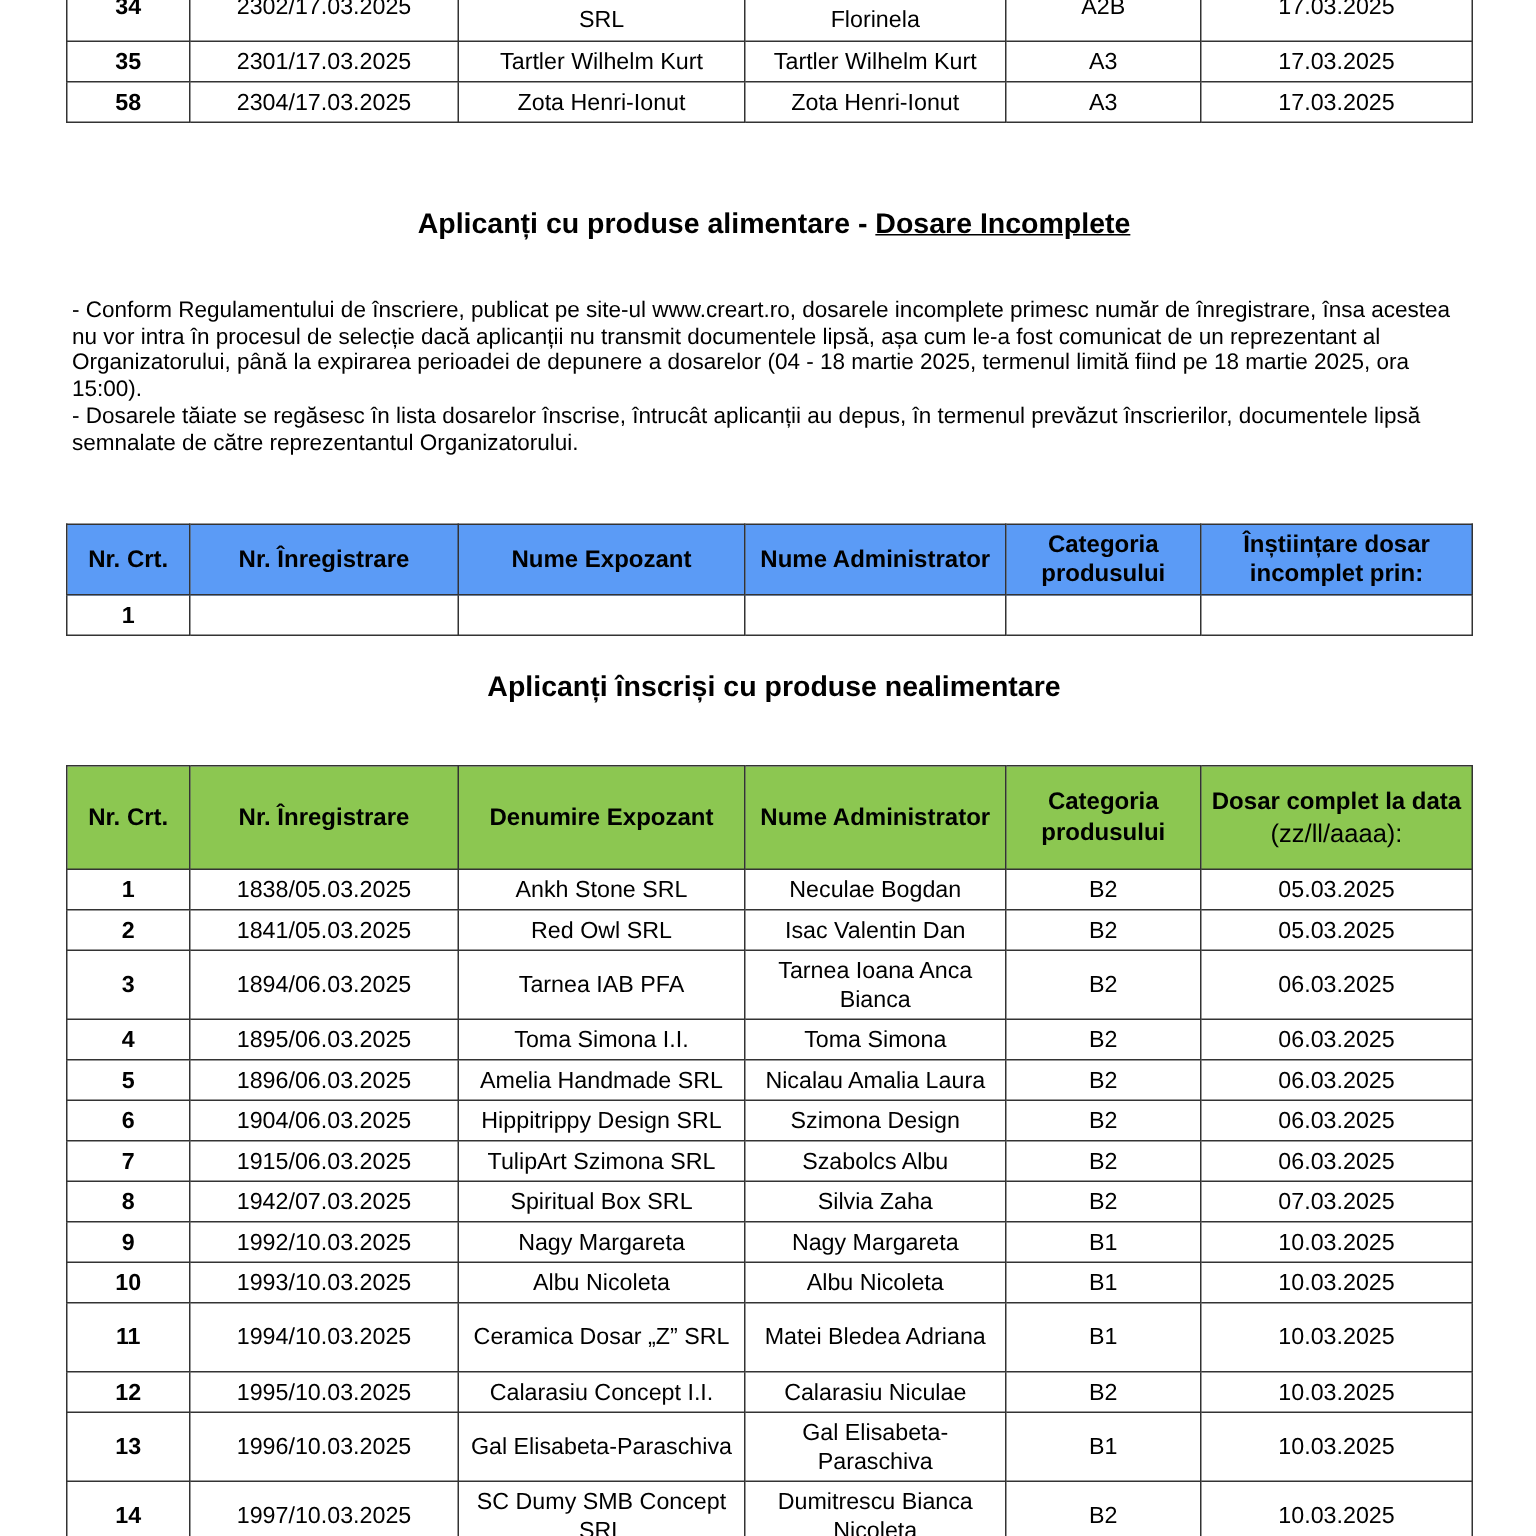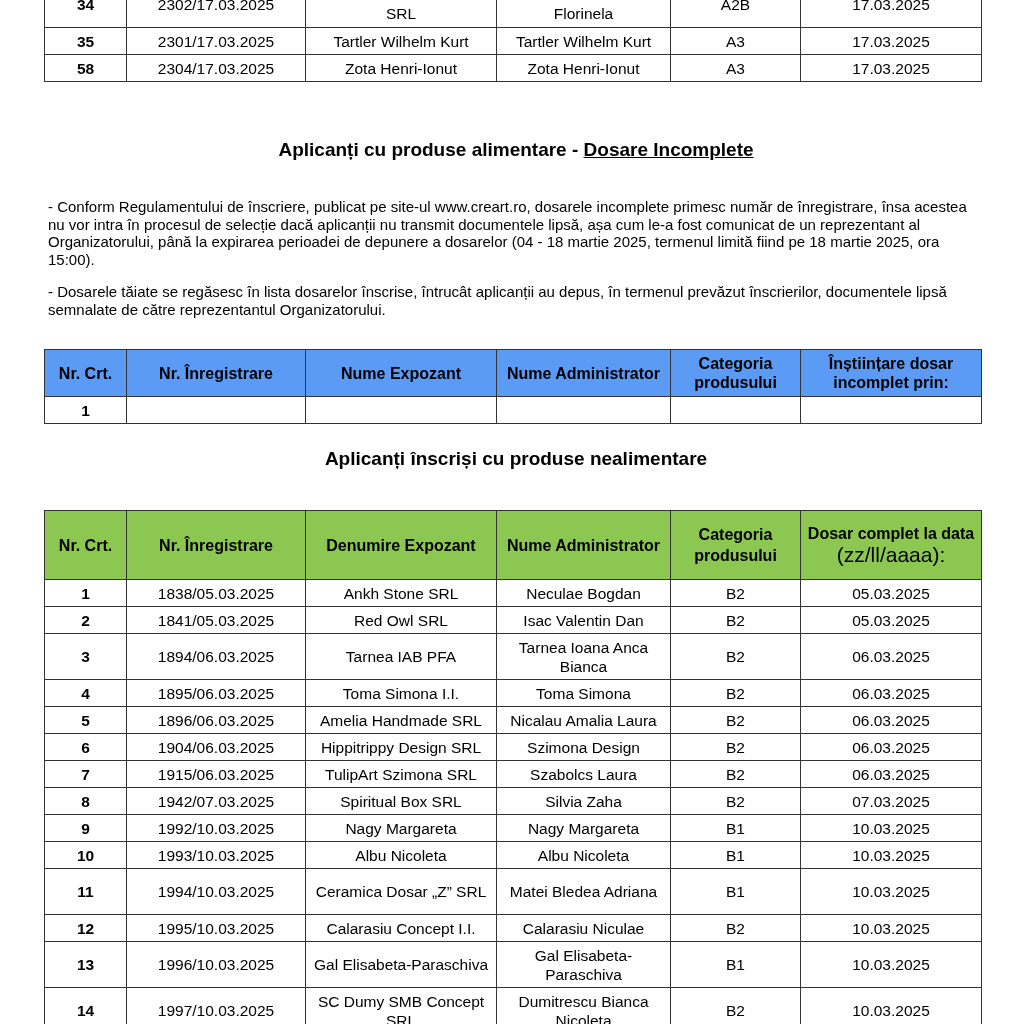--- a/index.html
+++ b/index.html
@@ -12,21 +12,21 @@
   #top-table tr { height:27px; }
   #top-table tr.tall { height:47px; }
   .section-title { position:absolute; left:0; width:1000px; text-align:center; font-weight:bold; font-size:19px;margin-left:16px; }
   .section-title u { text-decoration:underline; }
   .para { position:absolute; left:48px; width:935px; font-size:15px; line-height:17.5px; }
   #blue-table { top:349px; }
   #blue-table th { background:#5b9bf6; font-weight:bold; height:46px; font-size:16px; line-height:19px; }
   #blue-table tr.r { height:27px; }
   #green-table { top:510px; }
   #green-table th { background:#8cc751; font-weight:bold; height:68px; font-size:16px; line-height:21px; }
-  #green-table th .small { font-weight:normal; font-size:21px; }
+  #green-table th .small { font-weight:normal; font-size:17px; }
   #green-table tr { height:27px; }
   #green-table tr.tall { height:46px; }
 </style>
 </head>
 <body>
 
 <table id="top-table">
   <colgroup>
       <col class="c1">
       <col class="c2">
@@ -61,21 +61,21 @@
       <td>17.03.2025</td>
     </tr>
   </tbody>
 </table>
 
 <div class="section-title" style="top:139px;">
   <span>Aplicanți cu produse alimentare - </span><u>Dosare Incomplete</u>
 </div>
 
 <div class="para" style="top:198px;">- Conform Regulamentului de înscriere, publicat pe site-ul www.creart.ro, dosarele incomplete primesc număr de înregistrare, însa acestea nu vor intra în procesul de selecție dacă aplicanții nu transmit documentele lipsă, așa cum le-a fost comunicat de un reprezentant al Organizatorului, până la expirarea perioadei de depunere a dosarelor (04 - 18 martie 2025, termenul limită fiind pe 18 martie 2025, ora 15:00).</div>
-<div class="para" style="top:283px;">- Dosarele tăiate se regăsesc în lista dosarelor înscrise, întrucât aplicanții au depus, în termenul prevăzut înscrierilor, documentele lipsă semnalate de către reprezentantul Organizatorului.</div>
+<div class="para" style="top:269px;">- Dosarele tăiate se regăsesc în lista dosarelor înscrise, întrucât aplicanții au depus, în termenul prevăzut înscrierilor, documentele lipsă semnalate de către reprezentantul Organizatorului.</div>
 
 <table id="blue-table">
   <colgroup>
       <col class="c1">
       <col class="c2">
       <col class="c3">
       <col class="c4">
       <col class="c5">
       <col class="c6">
     </colgroup>
@@ -168,21 +168,21 @@
     <td>1904/06.03.2025</td>
     <td>Hippitrippy Design SRL</td>
     <td>Szimona Design</td>
     <td>B2</td>
     <td>06.03.2025</td>
   </tr>
       <tr>
     <td class="nr">7</td>
     <td>1915/06.03.2025</td>
     <td>TulipArt Szimona SRL</td>
-    <td>Szabolcs Laura</td>
+    <td>Szabolcs Albu</td>
     <td>B2</td>
     <td>06.03.2025</td>
   </tr>
       <tr>
     <td class="nr">8</td>
     <td>1942/07.03.2025</td>
     <td>Spiritual Box SRL</td>
     <td>Silvia Zaha</td>
     <td>B2</td>
     <td>07.03.2025</td>

